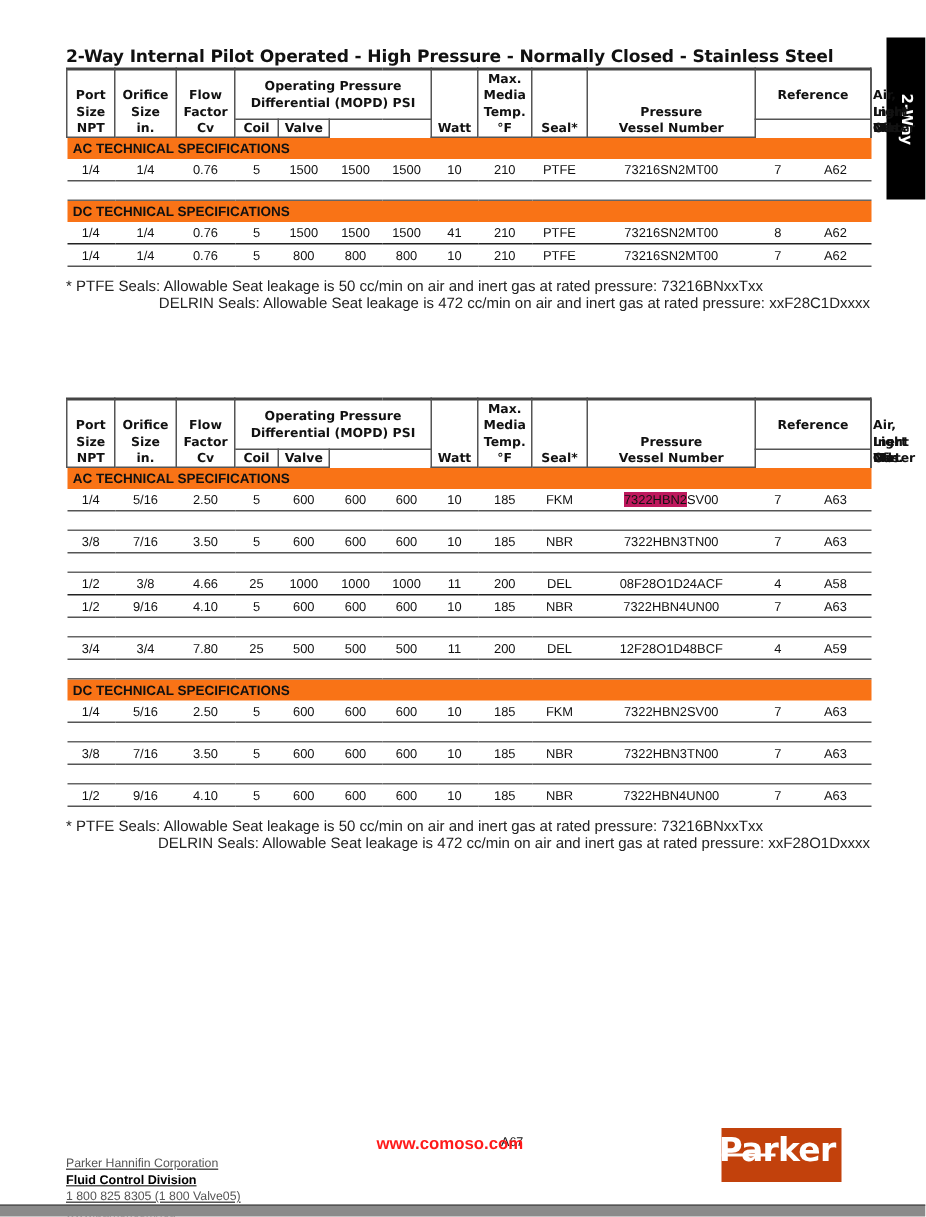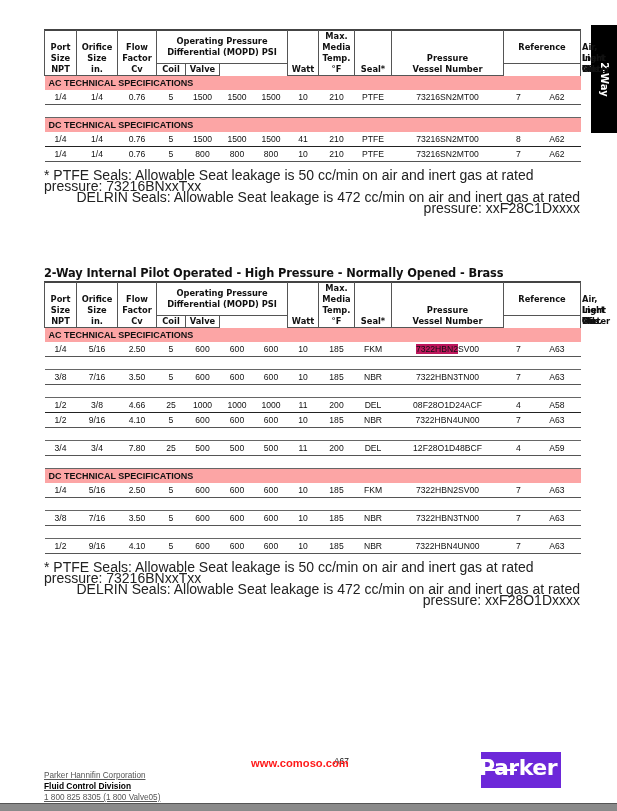--- a/index.html
+++ b/index.html
@@ -10,45 +10,46 @@
   .side-tab span { color:#fff; font-family:"DejaVu Sans", sans-serif; font-weight:bold; font-size:10px;
                    transform:rotate(90deg); white-space:nowrap; }
   .section { position:absolute; left:44px; width:536px; }
   .sec-title { font-family:"DejaVu Sans", sans-serif; font-weight:bold; font-size:11.4px; letter-spacing:-0.1px;
                height:16px; line-height:16px; white-space:nowrap; }
   table { border-collapse:collapse; width:536px; table-layout:fixed; }
   .hdr th { font-family:"DejaVu Sans", sans-serif; font-weight:bold; font-size:8.3px; line-height:11px;
             border:1px solid #555; padding:0 1px; text-align:center; vertical-align:bottom; color:#111; }
   .hdr { border-top:2px solid #444; }
   .hdr .grp { vertical-align:middle; }
-  tr.band td { background:#fca5a5; font-size:9px; font-weight:bold; text-align:left; padding:1px 4px; height:12px; }
+  tr.band td { background:#f97316; font-size:9px; font-weight:bold; text-align:left; padding:1px 4px; height:12px; }
   tr.drow td { font-size:8.6px; text-align:center; height:14px; padding:0; border-bottom:1.5px solid #555; }
   tr.drow.noline td { border-bottom:1px solid #222; }
   tr.gap td { height:12px; padding:0; border-bottom:1.5px solid #666; }
-  .note { font-size:14px; line-height:11px; margin-top:8px; color:#222; }
+  .note { font-size:10px; line-height:11px; margin-top:8px; color:#222; }
   .note .l2 { padding-left:8px;text-align:right; }
   .hl { background:#be185d; }
   .footer { position:absolute; left:44px; top:770px; font-size:8.2px; line-height:11px; color:#555;text-decoration:underline; }
   .footer b { color:#000; font-size:8.4px; }
   .pagenum { position:absolute; left:298px; top:756px; font-size:8.4px; color:#111;margin-left:36px; }
   .watermark { position:absolute; left:251px; top:757px; color:#ff1a1a; font-weight:bold; font-size:11.2px; }
-  .logo { position:absolute; left:481px; top:752px; width:80px; height:36px; background:#6d28d9; overflow:hidden; }
+  .logo { position:absolute; left:481px; top:752px; width:80px; height:36px; background:#c2410c; overflow:hidden; }
   .logo .bar { position:absolute; left:0; top:17px; width:36px; height:2px; background:#fff; }
   .logo .word { position:absolute; right:4px; top:3px; color:#fff; font-family:"DejaVu Sans", sans-serif;
                 font-weight:bold; font-size:22px; letter-spacing:-0.5px; }
   .bottom-rule { position:absolute; left:0; top:803px; width:617px; height:8px; background:#8a8a8a; border-top:1px solid #555; }
 </style>
 </head>
 <body>
 
 <div class="side-tab">
     <span>2-Way</span>
   </div>
 
 <div class="section" style="top:29px;">
+  <div class="sec-title">2-Way Internal Pilot Operated - High Pressure - Normally Closed - Stainless Steel</div>
   <table>
     <colgroup>
       <col style="width:32px">
         <col style="width:41px">
         <col style="width:39px">
         <col style="width:29px">
         <col style="width:34px">
         <col style="width:35px">
         <col style="width:33px">
         <col style="width:31px">
@@ -168,21 +169,20 @@
         </tr>
       </tbody>
   </table>
   <div class="note">
     <div>*  PTFE Seals: Allowable Seat leakage is 50 cc/min on air and inert gas at rated pressure: 73216BNxxTxx</div>
     <div class="l2">DELRIN Seals: Allowable Seat leakage is 472 cc/min on air and inert gas at rated pressure: xxF28C1Dxxxx</div>
   </div>
 </div>
 
 <div class="section" style="top:265px;">
-  <div class="sec-title">2-Way Internal Pilot Operated - High Pressure - Normally Opened - Brass</div>
   <table>
     <colgroup>
       <col style="width:32px">
         <col style="width:41px">
         <col style="width:39px">
         <col style="width:29px">
         <col style="width:34px">
         <col style="width:35px">
         <col style="width:33px">
         <col style="width:31px">

